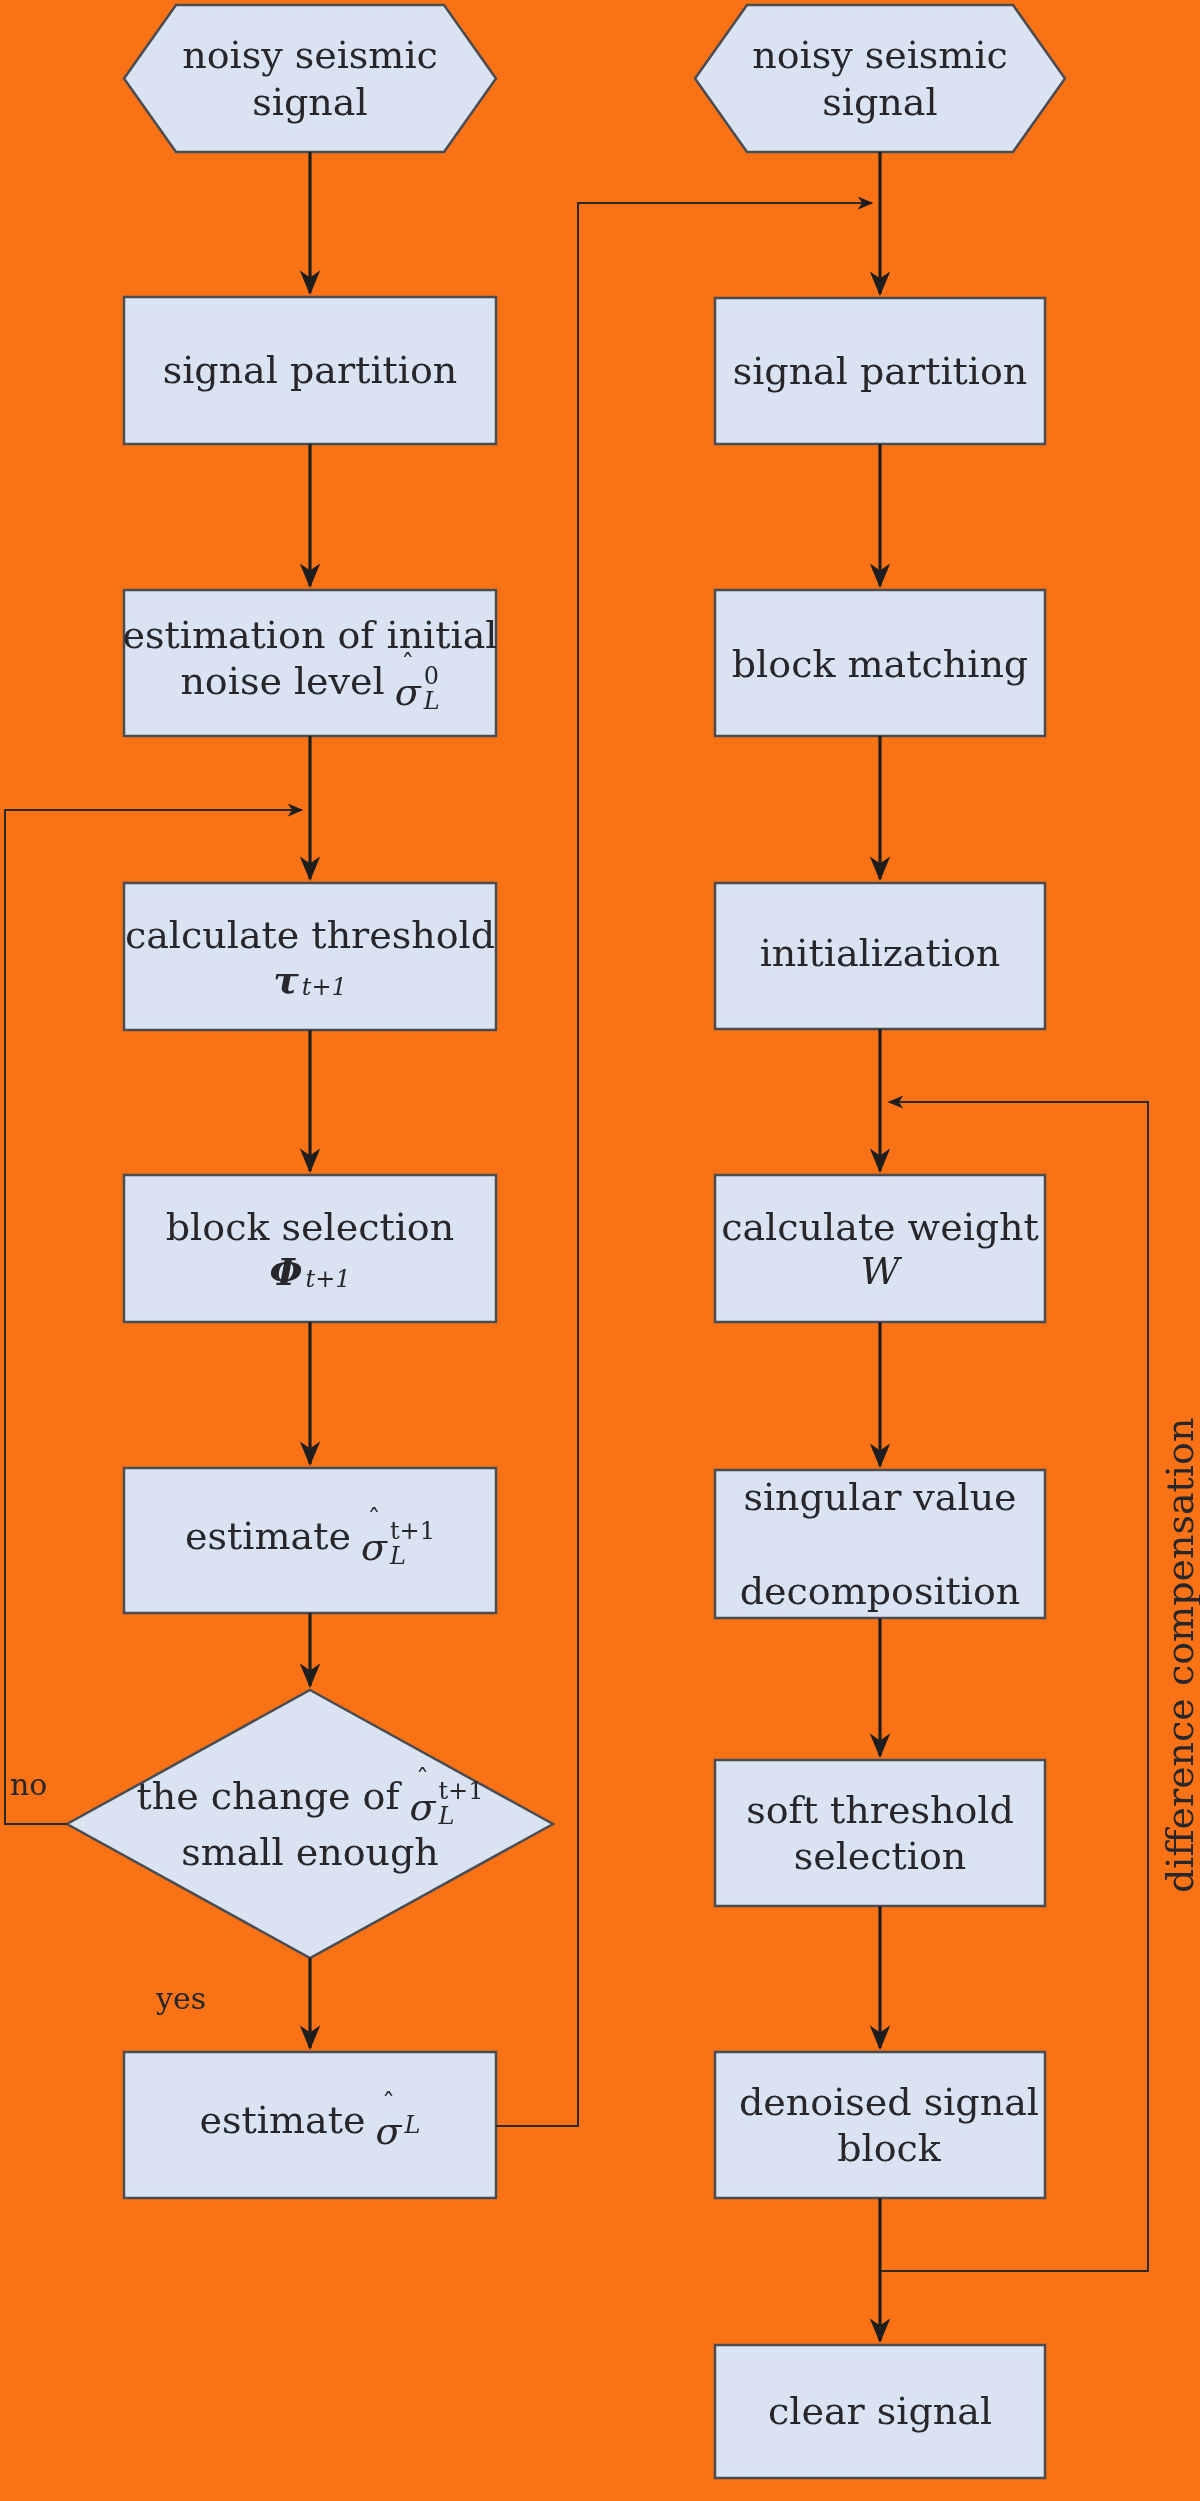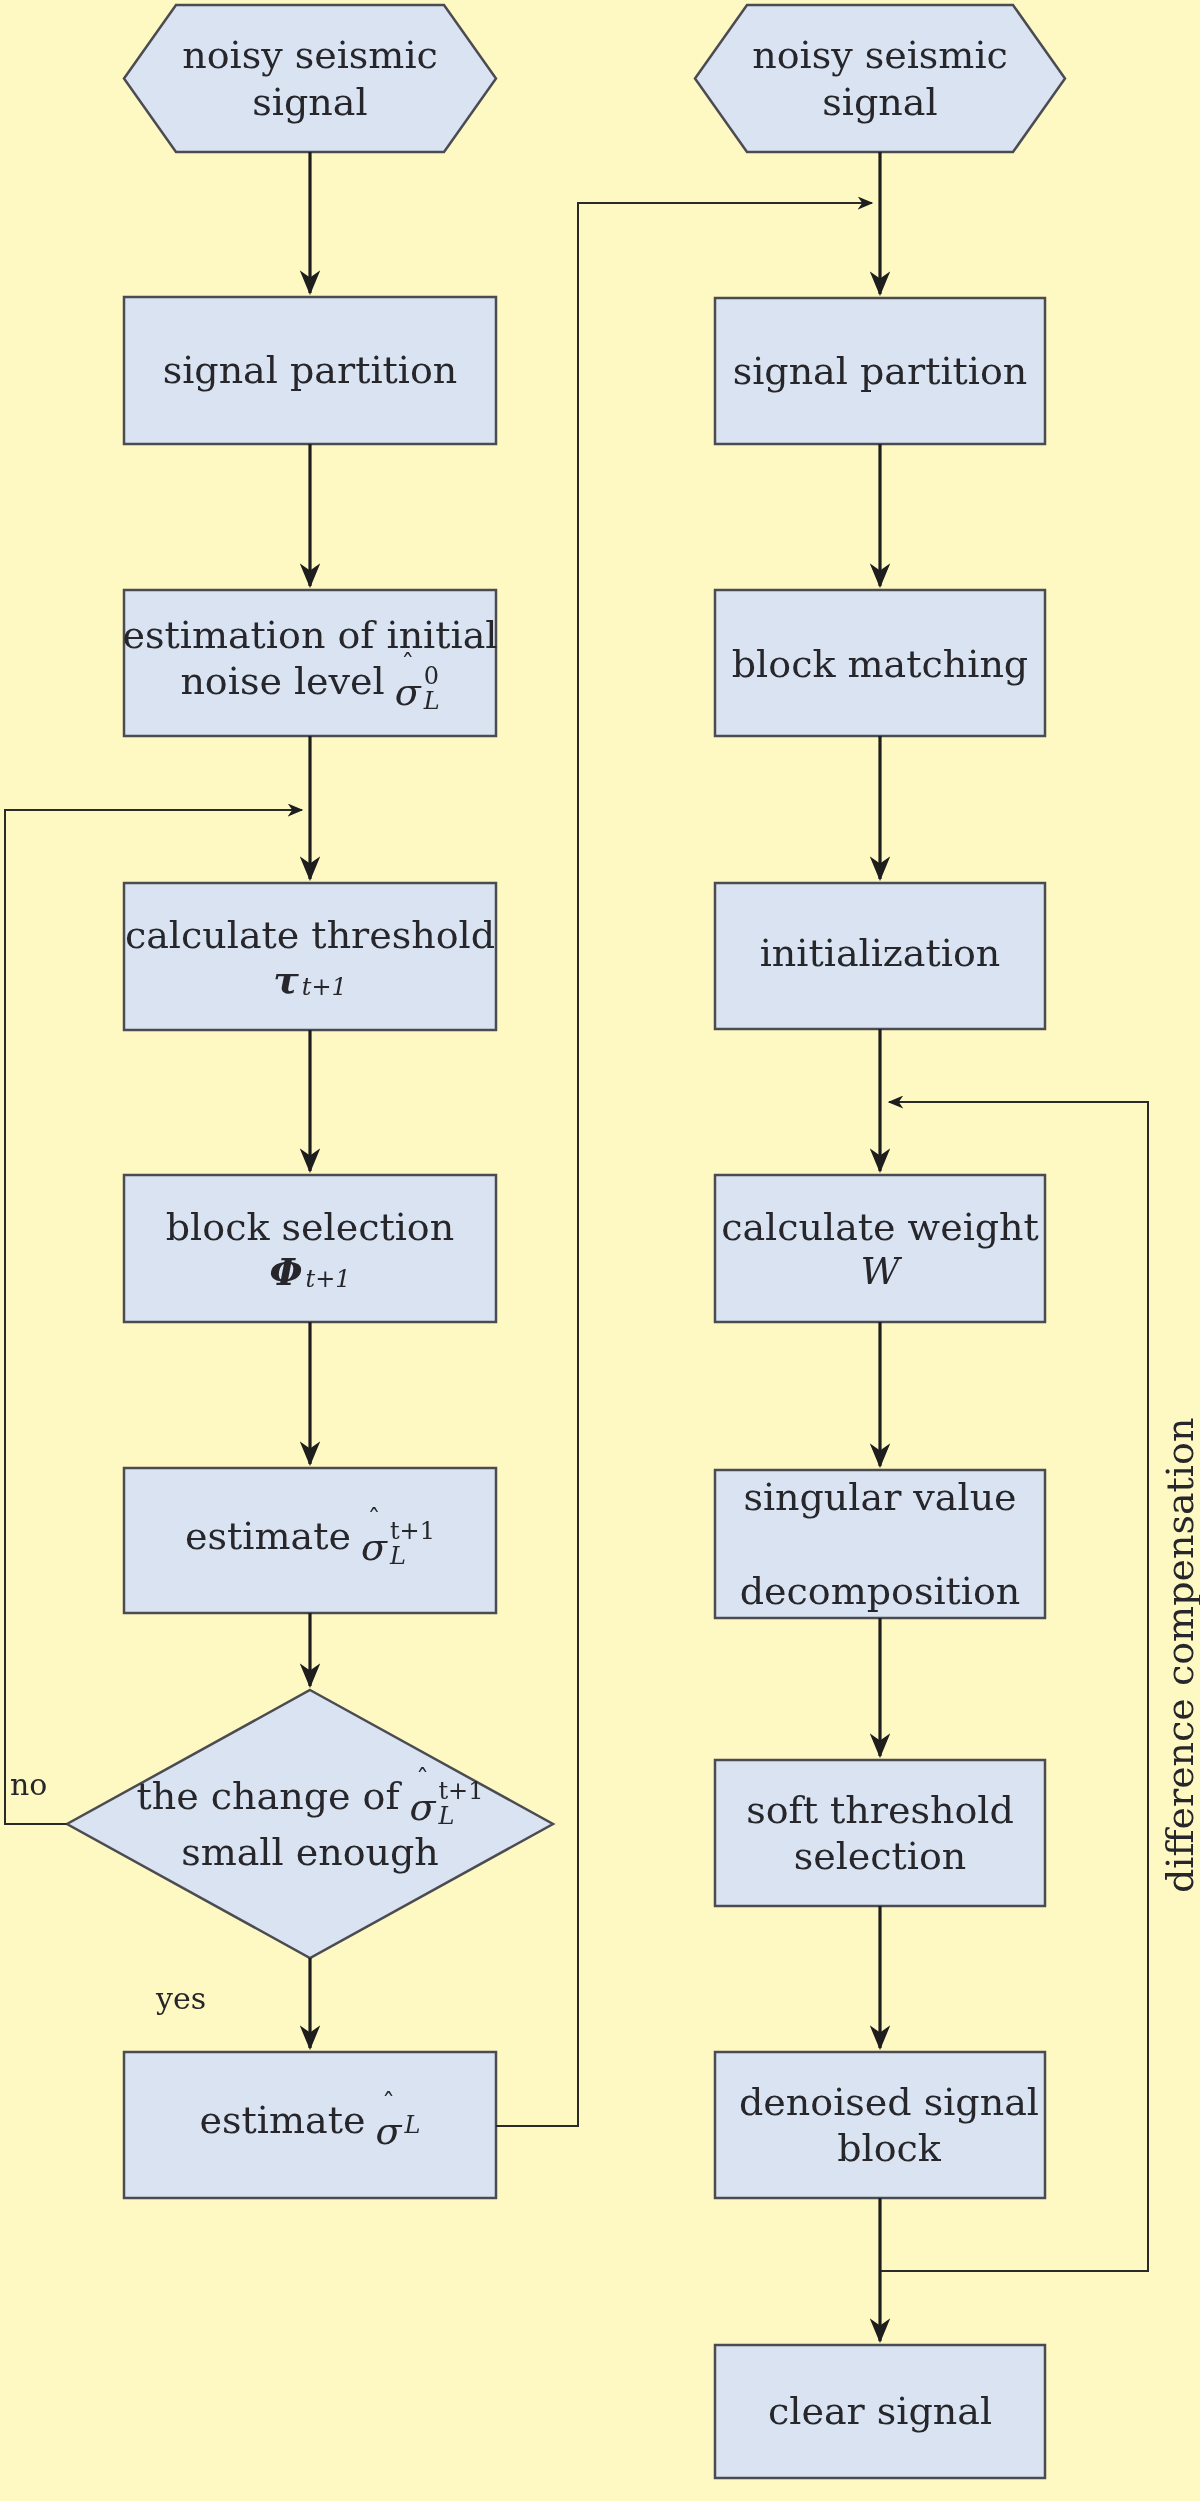--- a/index.html
+++ b/index.html
@@ -1,17 +1,17 @@
 <!DOCTYPE html>
 <html><head>
 <meta charset="utf-8">
 <style>
   html,body{margin:0;padding:0;background:#ffffff;}
   .canvas{
-    position:relative;width:1200px;height:2501px;background:#fef9c3;
+    position:relative;width:1200px;height:2501px;background:#f97316;
     font-family:"DejaVu Serif","Liberation Serif",serif;color:#26262b;
     overflow:hidden;
   }
   .canvas svg{position:absolute;left:0;top:0;}
   .lbl{
     position:absolute;display:flex;flex-direction:column;
     align-items:center;justify-content:center;text-align:center;
     font-size:38px;line-height:1.22;
   }
   .line{white-space:nowrap;}

